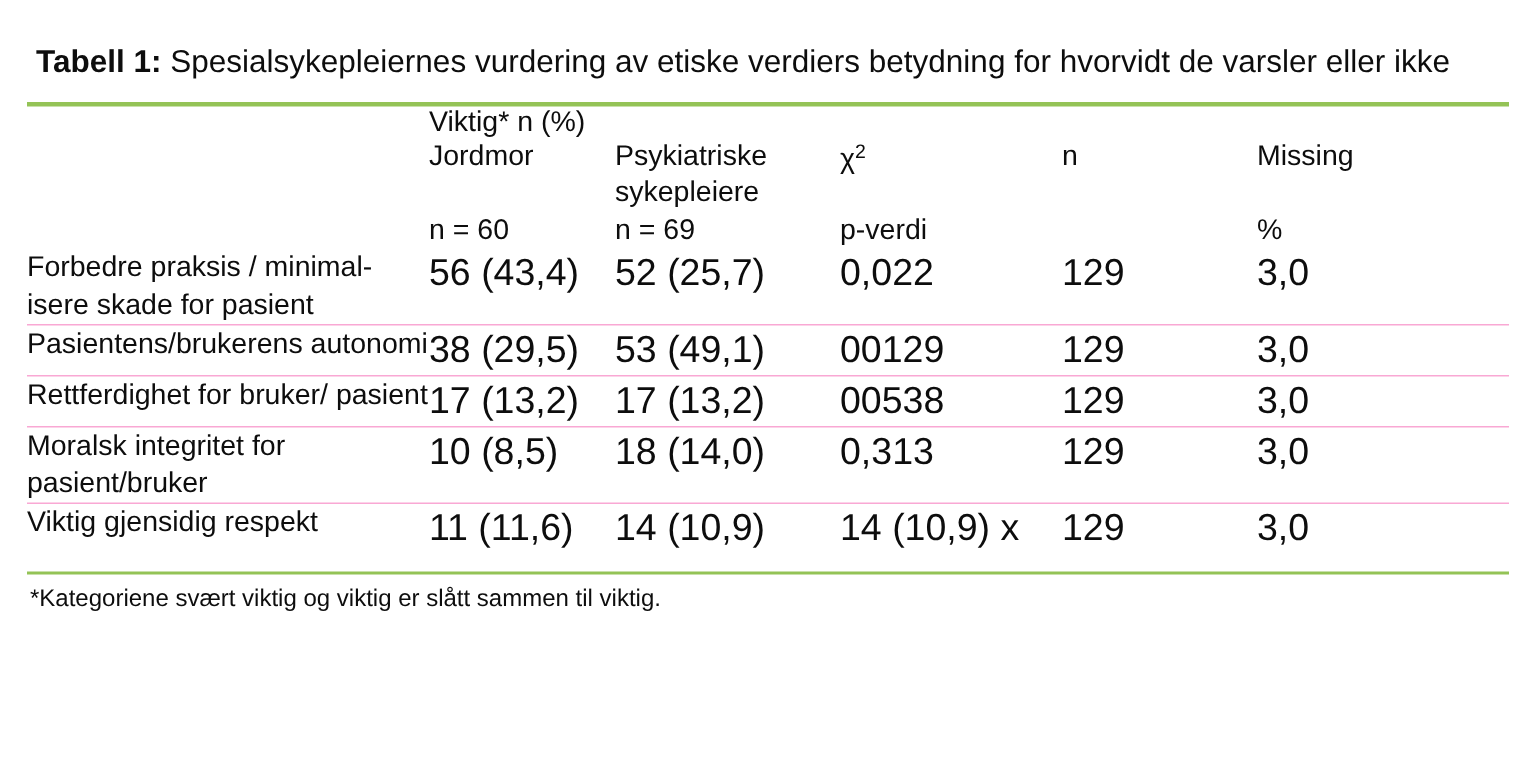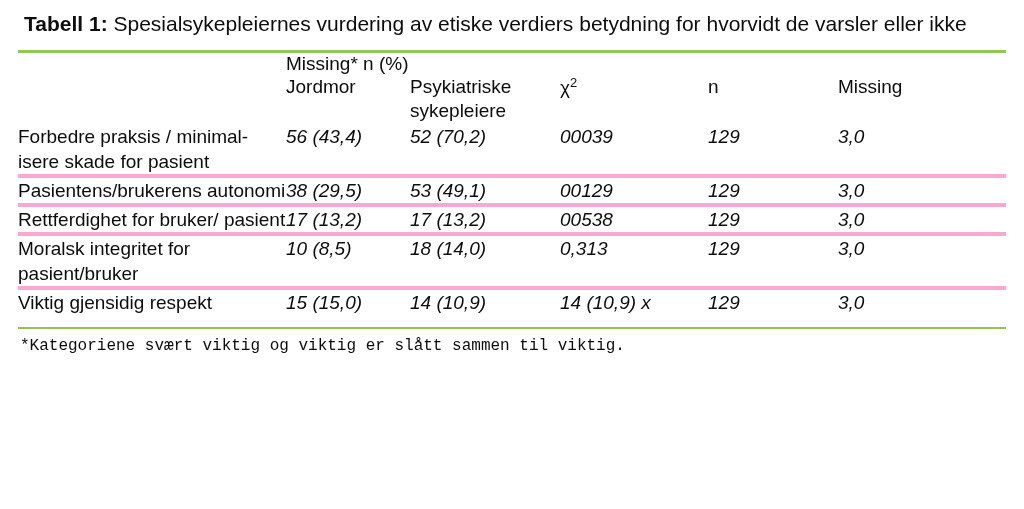--- a/index.html
+++ b/index.html
@@ -12,21 +12,21 @@
     height: 509px;
     font-family: "Liberation Sans", sans-serif;
     color: #0d0d0d;
     overflow: hidden;
   }
   .page {
     position: relative;
     width: 1024px;
     height: 509px;
     box-sizing: border-box;
-    padding: 10px 18px 0 18px;
+    padding: 28px 18px 0 18px;
   }
   .caption {
     font-size: 21px;
     line-height: 1.33;
     margin: 0 0 0 6px;
     max-width: 985px;
   }
   .caption .cap-label {
     font-weight: bold;
   }
@@ -85,36 +85,34 @@
     font-size: 13px;
     vertical-align: super;
   }
   .rowlabel {
     font-weight: bold;
     font-size: 19px;
     line-height: 1.32;
     padding: 9px 8px 9px 0;
   }
   .val {
-    font-size: 19px;
+    font-size: 25px;
     line-height: 1.32;
     padding: 9px 0 9px 0;
-    font-style: italic;
   }
   tr.datarow > * {
-    border-top: 4px solid #f9a8d4;
+    border-top: 1px solid #f9a8d4;
   }
   tr.datarow.first > * {
     border-top: none;
     margin-left: 26px;
   }
   .footnote {
     font-size: 16px;
     margin: 8px 0 0 2px;
-    font-family: Liberation Mono, monospace;
   }
 </style>
 </head>
 <body>
 
 <div class="page">
 
   <p class="caption">
     <span class="cap-label">Tabell 1:</span><span class="cap-text"> Spesialsykepleiernes vurdering av etiske verdiers betydning for hvorvidt de varsler eller ikke</span>
   </p>
@@ -126,39 +124,47 @@
       <col class="c-label">
       <col class="c-jord">
       <col class="c-psyk">
       <col class="c-chi">
       <col class="c-n">
       <col class="c-miss">
     </colgroup>
     <tbody>
       <tr>
         <td></td>
-        <td class="spangroup" colspan="2">Missing* n (%)</td>
+        <td class="spangroup" colspan="2">Viktig* n (%)</td>
         <td></td>
         <td></td>
         <td></td>
       </tr>
       <tr>
         <td class="hdr-cell"></td>
         <td class="hdr-cell">Jordmor</td>
         <td class="hdr-cell">Psykiatriske sykepleiere</td>
         <td class="hdr-cell"><span>χ</span><span class="sup">2</span></td>
         <td class="hdr-cell">n</td>
         <td class="hdr-cell">Missing</td>
       </tr>
+      <tr>
+        <td class="hdr-sub"></td>
+        <td class="hdr-sub">n = 60</td>
+        <td class="hdr-sub">n = 69</td>
+        <td class="hdr-sub">p-verdi</td>
+        <td class="hdr-sub"></td>
+        <td class="hdr-sub">%</td>
+      </tr>
 
       <tr class="datarow first">
         <td class="rowlabel">Forbedre praksis / minimal-isere skade for pasient</td>
         <td class="val">56 (43,4)</td>
-        <td class="val">52 (70,2)</td>
-        <td class="val">00039</td>
+        <td class="val">52 (25,7)</td>
+        <td class="val">0,022</td>
         <td class="val">129</td>
         <td class="val">3,0</td>
       </tr>
       <tr class="datarow">
         <td class="rowlabel">Pasientens/brukerens autonomi</td>
         <td class="val">38 (29,5)</td>
         <td class="val">53 (49,1)</td>
         <td class="val">00129</td>
         <td class="val">129</td>
         <td class="val">3,0</td>
@@ -174,21 +180,21 @@
       <tr class="datarow">
         <td class="rowlabel">Moralsk integritet for pasient/bruker</td>
         <td class="val">10 (8,5)</td>
         <td class="val">18 (14,0)</td>
         <td class="val">0,313</td>
         <td class="val">129</td>
         <td class="val">3,0</td>
       </tr>
       <tr class="datarow">
         <td class="rowlabel">Viktig gjensidig respekt</td>
-        <td class="val">15 (15,0)</td>
+        <td class="val">11 (11,6)</td>
         <td class="val">14 (10,9)</td>
         <td class="val">14 (10,9) x</td>
         <td class="val">129</td>
         <td class="val">3,0</td>
       </tr>
     </tbody>
   </table>
 
   <div class="rule thin" style="background: rgb(148, 195, 86);"></div>
 

